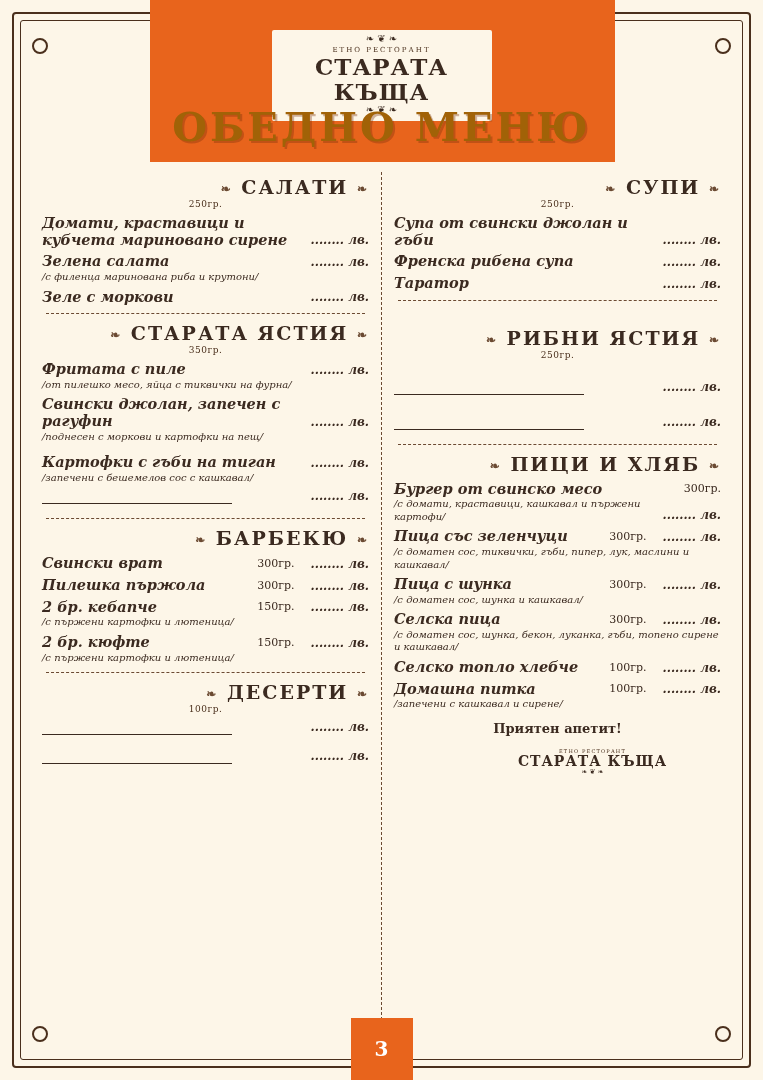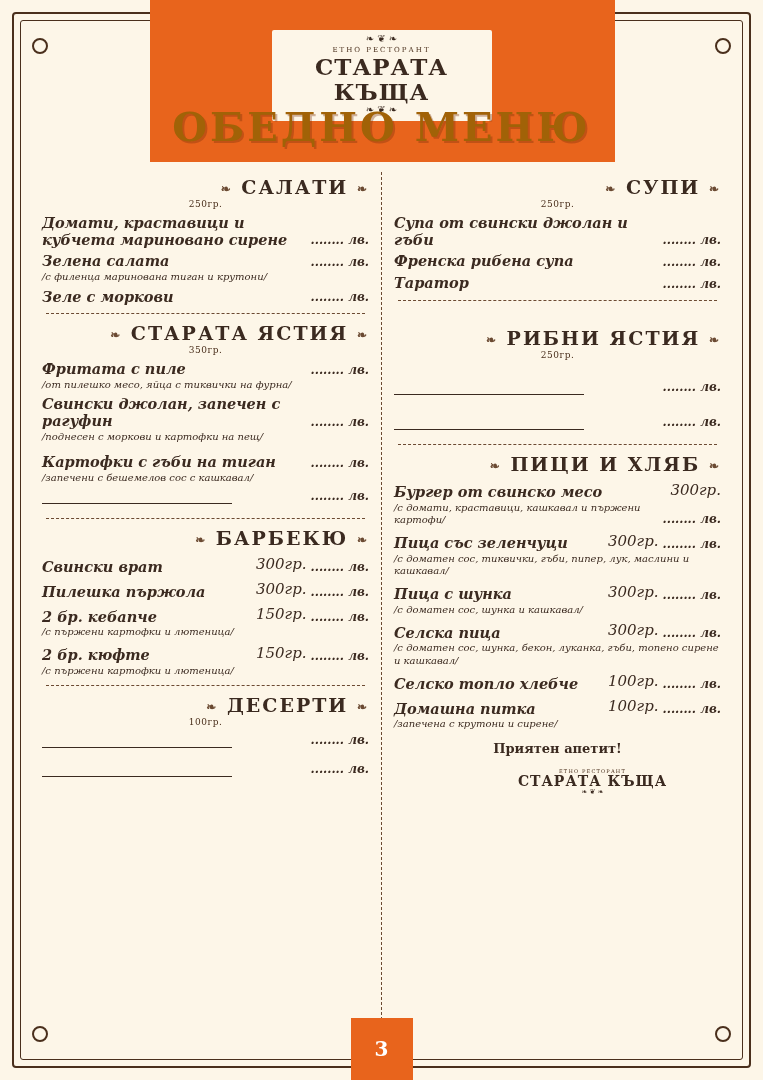--- a/index.html
+++ b/index.html
@@ -122,37 +122,36 @@
     font-size: 9px;
     color:#4a2f1c;
     margin: 1px 0 6px 0;
     letter-spacing: .5px;
   }
   .item { margin-bottom: 5px; }
   .item-row {
     display:flex;
     align-items: flex-end;
     justify-content: space-between;
-    gap: 4px;
+    gap: 16px;
   }
   .item-name {
     font-size: 14.5px;
     line-height: 1.15;
     color:#3b2a20;
     font-family:"DejaVu Serif", serif;
     font-style: italic;
     font-weight: bold;
     flex: 1 1 auto;
   }
   .item-gram {
-    font-size: 15px;
+    font-size: 11px;
     color:#3b2a20;
     white-space: nowrap;
     padding-bottom: 2px;
-    font-style: italic;
   }
   .item-price {
     font-size: 12px;
     white-space:nowrap;
     color:#3b2a20;
     font-style: italic;
     font-weight: bold;
     padding-bottom: 1px;
   }
   .item-desc {
@@ -244,21 +243,21 @@
             <div class="item-name">Домати, краставици и кубчета мариновано сирене</div>
             <div class="item-price">........ лв.</div>
           </div>
         </div>
 
         <div class="item">
           <div class="item-row">
             <div class="item-name">Зелена салата</div>
             <div class="item-price">........ лв.</div>
           </div>
-          <div class="item-desc">/с филенца маринована тиган и крутони/</div>
+          <div class="item-desc">/с филенца маринована риба и крутони/</div>
         </div>
 
         <div class="item">
           <div class="item-row">
             <div class="item-name">Зеле с моркови</div>
             <div class="item-price">........ лв.</div>
           </div>
         </div>
       </div>
 
@@ -456,21 +455,21 @@
             <div class="item-price">........ лв.</div>
           </div>
         </div>
 
         <div class="item">
           <div class="item-row">
             <div class="item-name">Домашна питка</div>
             <div class="item-gram">100гр.</div>
             <div class="item-price">........ лв.</div>
           </div>
-          <div class="item-desc">/запечена с крутони и сирене/</div>
+          <div class="item-desc">/запечени с кашкавал и сирене/</div>
         </div>
       </div>
 
       <div class="footer-note">Приятен апетит!</div>
 
       <div class="footer-logo">
         <div class="logo-plate">
           <div class="logo-small">ЕТНО РЕСТОРАНТ</div>
           <div class="logo-main">СТАРАТА КЪЩА</div>
           <div class="logo-orn">❧ ❦ ❧</div>

